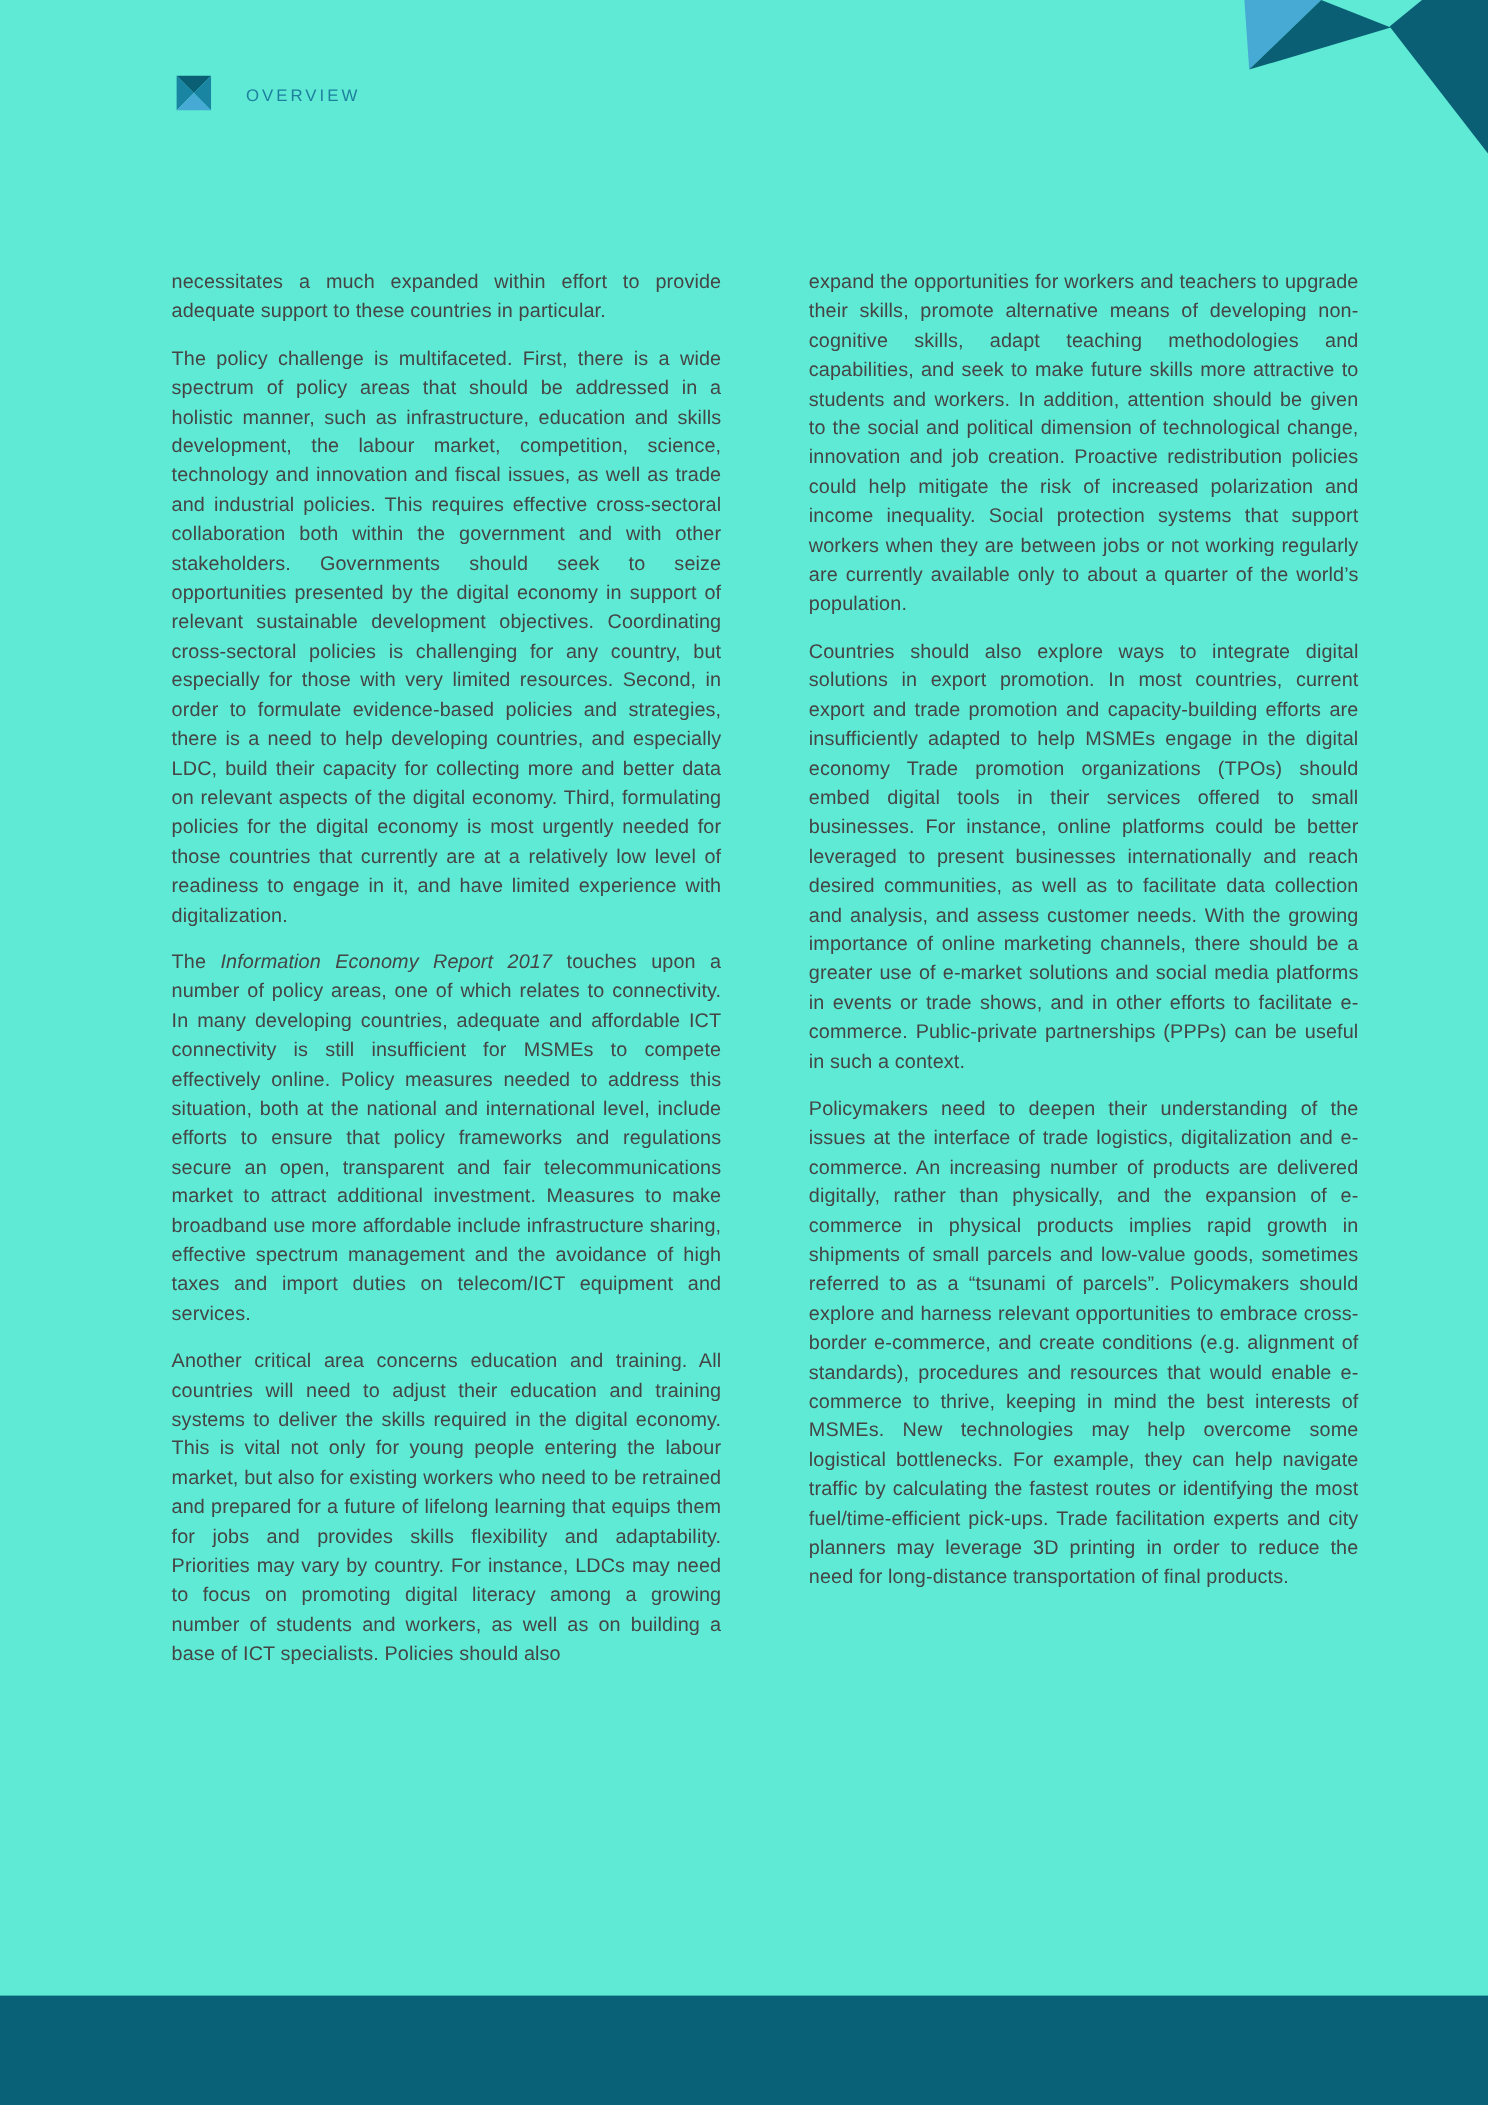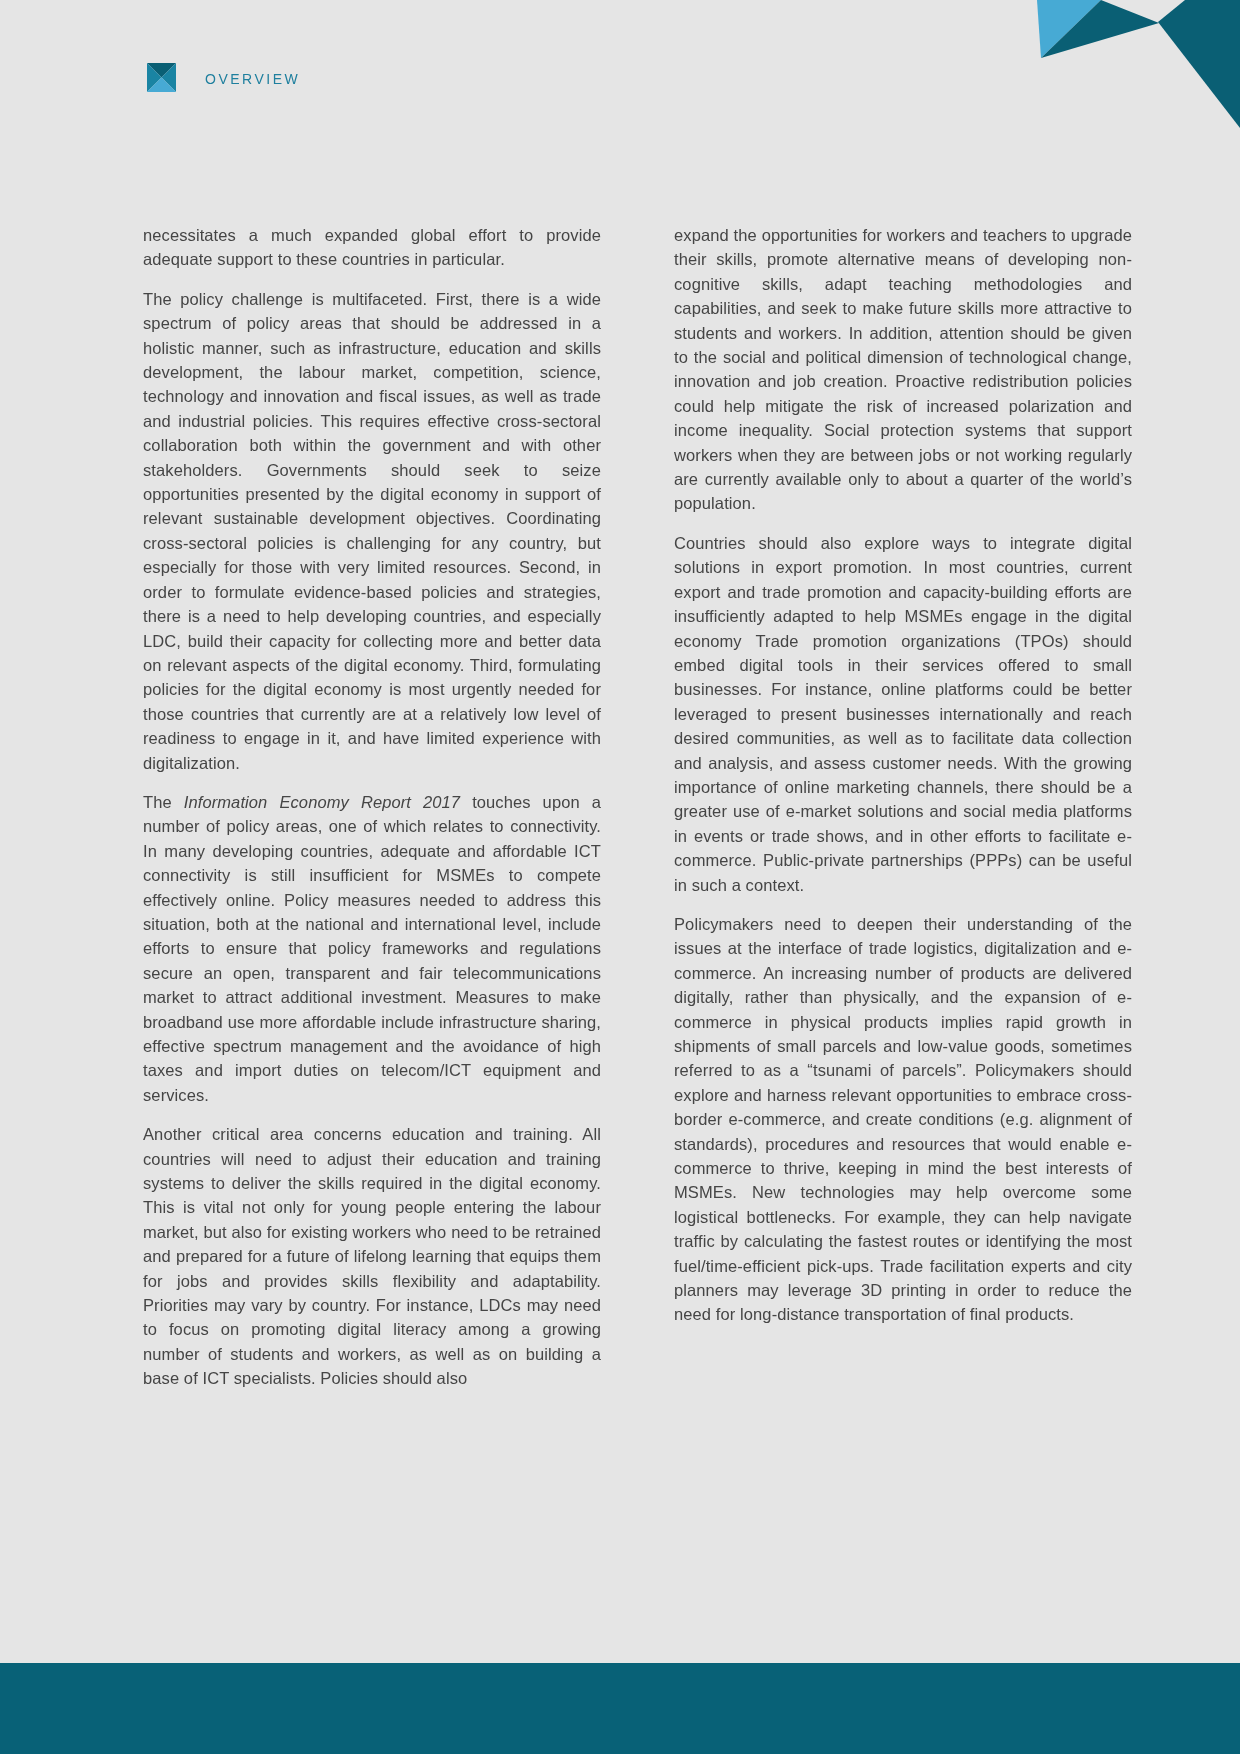--- a/index.html
+++ b/index.html
@@ -1,20 +1,20 @@
 <!DOCTYPE html>
 <html><head>
 <meta charset="utf-8">
 <style>
   html,body { margin:0; padding:0; background:#ffffff; }
   body {
     width:1240px; height:1754px; position:relative; overflow:hidden;
     font-family:"Liberation Sans", sans-serif;
   }
-  .page { position:absolute; inset:0; background:#e5e5e5; }
+  .page { position:absolute; inset:0; background:#5eead4; }
 
   
   .overview-icon { position:absolute; left:147px; top:63px; width:29px; height:29px; }
   .overview-label {
     position:absolute; left:205px; top:71px;
     font-size:14px; letter-spacing:2.5px; color:#1e7f9e;
   }
 
   
   .corner-deco { position:absolute; top:0; right:0; width:310px; height:170px; }
@@ -52,21 +52,21 @@
 
   <div class="overview-label">OVERVIEW</div>
 
   <svg class="corner-deco" viewBox="930 0 310 170" xmlns="http://www.w3.org/2000/svg" preserveAspectRatio="none">
     <polygon points="1037,0 1101,0 1041,58" fill="#47aad4"></polygon>
     <polygon points="1041,58 1101,0 1159,23" fill="#0a5f74"></polygon>
     <polygon points="1158,22 1185,0 1240,0 1240,128" fill="#0a5f74"></polygon>
   </svg>
 
   <div class="col col-left" id="col-left">
-      <p><span>necessitates a much expanded global effort to provide adequate support to these countries in particular.</span></p>
+      <p><span>necessitates a much expanded within effort to provide adequate support to these countries in particular.</span></p>
       <p><span>The policy challenge is multifaceted. First, there is a wide spectrum of policy areas that should be addressed in a holistic manner, such as infrastructure, education and skills development, the labour market, competition, science, technology and innovation and fiscal issues, as well as trade and industrial policies. This requires effective cross-sectoral collaboration both within the government and with other stakeholders. Governments should seek to seize opportunities presented by the digital economy in support of relevant sustainable development objectives. Coordinating cross-sectoral policies is challenging for any country, but especially for those with very limited resources. Second, in order to formulate evidence-based policies and strategies, there is a need to help developing countries, and especially LDC, build their capacity for collecting more and better data on relevant aspects of the digital economy. Third, formulating policies for the digital economy is most urgently needed for those countries that currently are at a relatively low level of readiness to engage in it, and have limited experience with digitalization.</span></p>
       <p><span>The </span><span class="italic">Information Economy Report 2017</span><span> touches upon a number of policy areas, one of which relates to connectivity. In many developing countries, adequate and affordable ICT connectivity is still insufficient for MSMEs to compete effectively online. Policy measures needed to address this situation, both at the national and international level, include efforts to ensure that policy frameworks and regulations secure an open, transparent and fair telecommunications market to attract additional investment. Measures to make broadband use more affordable include infrastructure sharing, effective spectrum management and the avoidance of high taxes and import duties on telecom/ICT equipment and services.</span></p>
       <p><span>Another critical area concerns education and training. All countries will need to adjust their education and training systems to deliver the skills required in the digital economy. This is vital not only for young people entering the labour market, but also for existing workers who need to be retrained and prepared for a future of lifelong learning that equips them for jobs and provides skills flexibility and adaptability. Priorities may vary by country. For instance, LDCs may need to focus on promoting digital literacy among a growing number of students and workers, as well as on building a base of ICT specialists. Policies should also</span></p>
     </div>
   <div class="col col-right" id="col-right">
       <p><span>expand the opportunities for workers and teachers to upgrade their skills, promote alternative means of developing non-cognitive skills, adapt teaching methodologies and capabilities, and seek to make future skills more attractive to students and workers. In addition, attention should be given to the social and political dimension of technological change, innovation and job creation. Proactive redistribution policies could help mitigate the risk of increased polarization and income inequality. Social protection systems that support workers when they are between jobs or not working regularly are currently available only to about a quarter of the world’s population.</span></p>
       <p><span>Countries should also explore ways to integrate digital solutions in export promotion. In most countries, current export and trade promotion and capacity-building efforts are insufficiently adapted to help MSMEs engage in the digital economy Trade promotion organizations (TPOs) should embed digital tools in their services offered to small businesses. For instance, online platforms could be better leveraged to present businesses internationally and reach desired communities, as well as to facilitate data collection and analysis, and assess customer needs. With the growing importance of online marketing channels, there should be a greater use of e-market solutions and social media platforms in events or trade shows, and in other efforts to facilitate e-commerce. Public-private partnerships (PPPs) can be useful in such a context.</span></p>
       <p><span>Policymakers need to deepen their understanding of the issues at the interface of trade logistics, digitalization and e-commerce. An increasing number of products are delivered digitally, rather than physically, and the expansion of e-commerce in physical products implies rapid growth in shipments of small parcels and low-value goods, sometimes referred to as a “tsunami of parcels”. Policymakers should explore and harness relevant opportunities to embrace cross-border e-commerce, and create conditions (e.g. alignment of standards), procedures and resources that would enable e-commerce to thrive, keeping in mind the best interests of MSMEs. New technologies may help overcome some logistical bottlenecks. For example, they can help navigate traffic by calculating the fastest routes or identifying the most fuel/time-efficient pick-ups. Trade facilitation experts and city planners may leverage 3D printing in order to reduce the need for long-distance transportation of final products.</span></p>
     </div>
 

